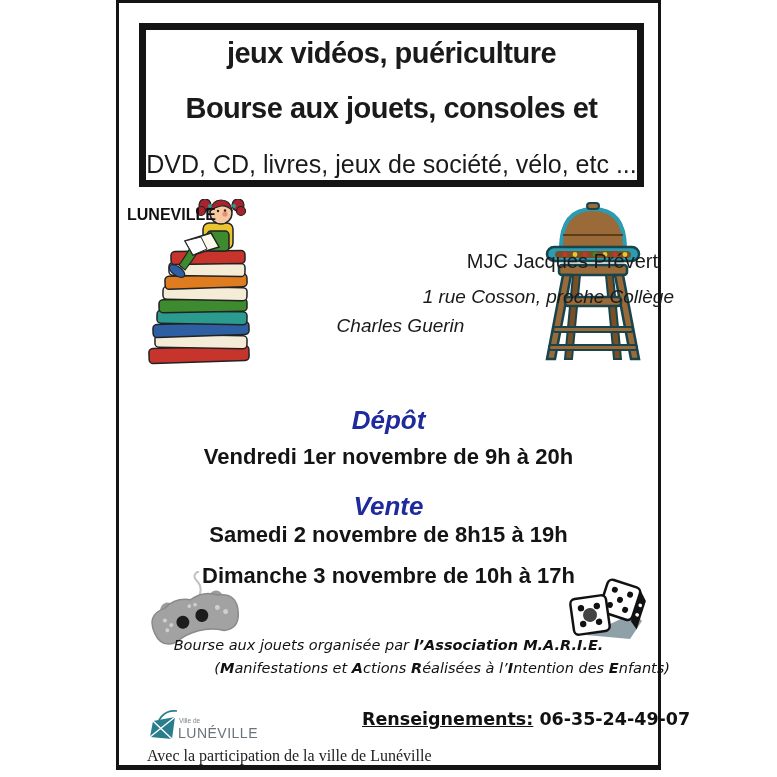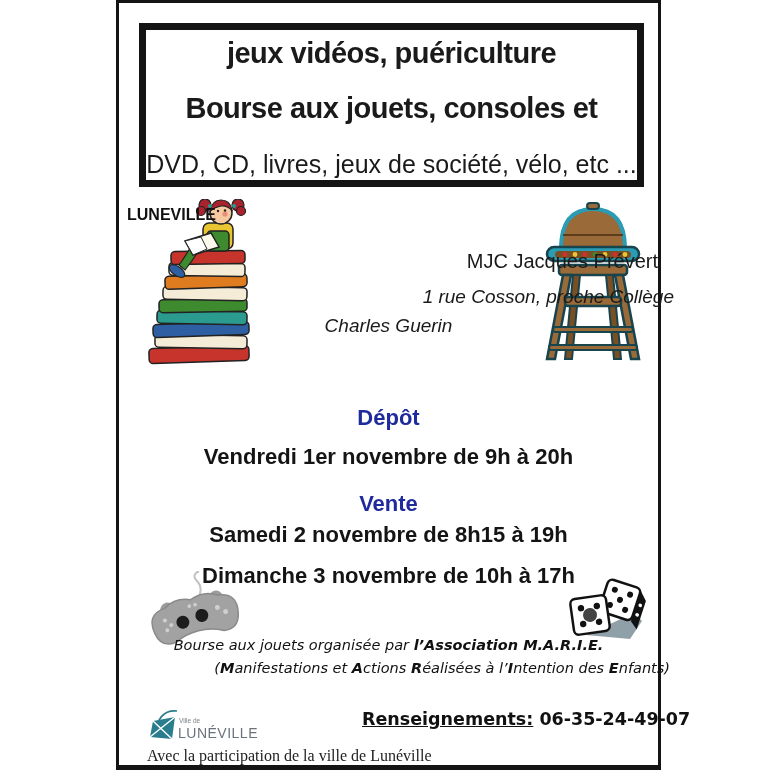--- a/index.html
+++ b/index.html
@@ -47,25 +47,25 @@
   }
   .venue-place {
     position: absolute; left: 0; top: 247px; width: 100%;
     text-align: right; font-size: 20px; color: #1a1a1a;
   }
   .venue-addr1 {
     position: absolute; left: 0; top: 283px; width: 100%;
     text-align: right; font-size: 19px; font-style: italic; color: #1a1a1a; margin-left: 16px;
   }
   .venue-addr2 {
-    position: absolute; left: 0; top: 312px; width: 100%;
+    position: absolute; left: 12px; top: 312px; width: 100%;
     text-align: center; font-size: 19px; font-style: italic; color: #1a1a1a;
   }
   .sched { position: absolute; left: 0; width: 100%; text-align: center; font-weight: bold; }
-  .sched.label { color: #1f2a9c; font-size: 22px; }
+  .sched.label { color: #1f2a9c; font-size: 26px; font-style: italic; }
   .sched.time  { color: #141414; font-size: 22px; }
   .s1 { top: 402px; }
   .s2 { top: 441px; }
   .s3 { top: 488px; }
   .s4 { top: 519px; }
   .s5 { top: 560px; }
   .org-line1 {
     position: absolute; left: 0; top: 634px; width: 100%;
     text-align: center; font-size: 14.5px; color: #111;
     font-family: "DejaVu Sans", sans-serif;

